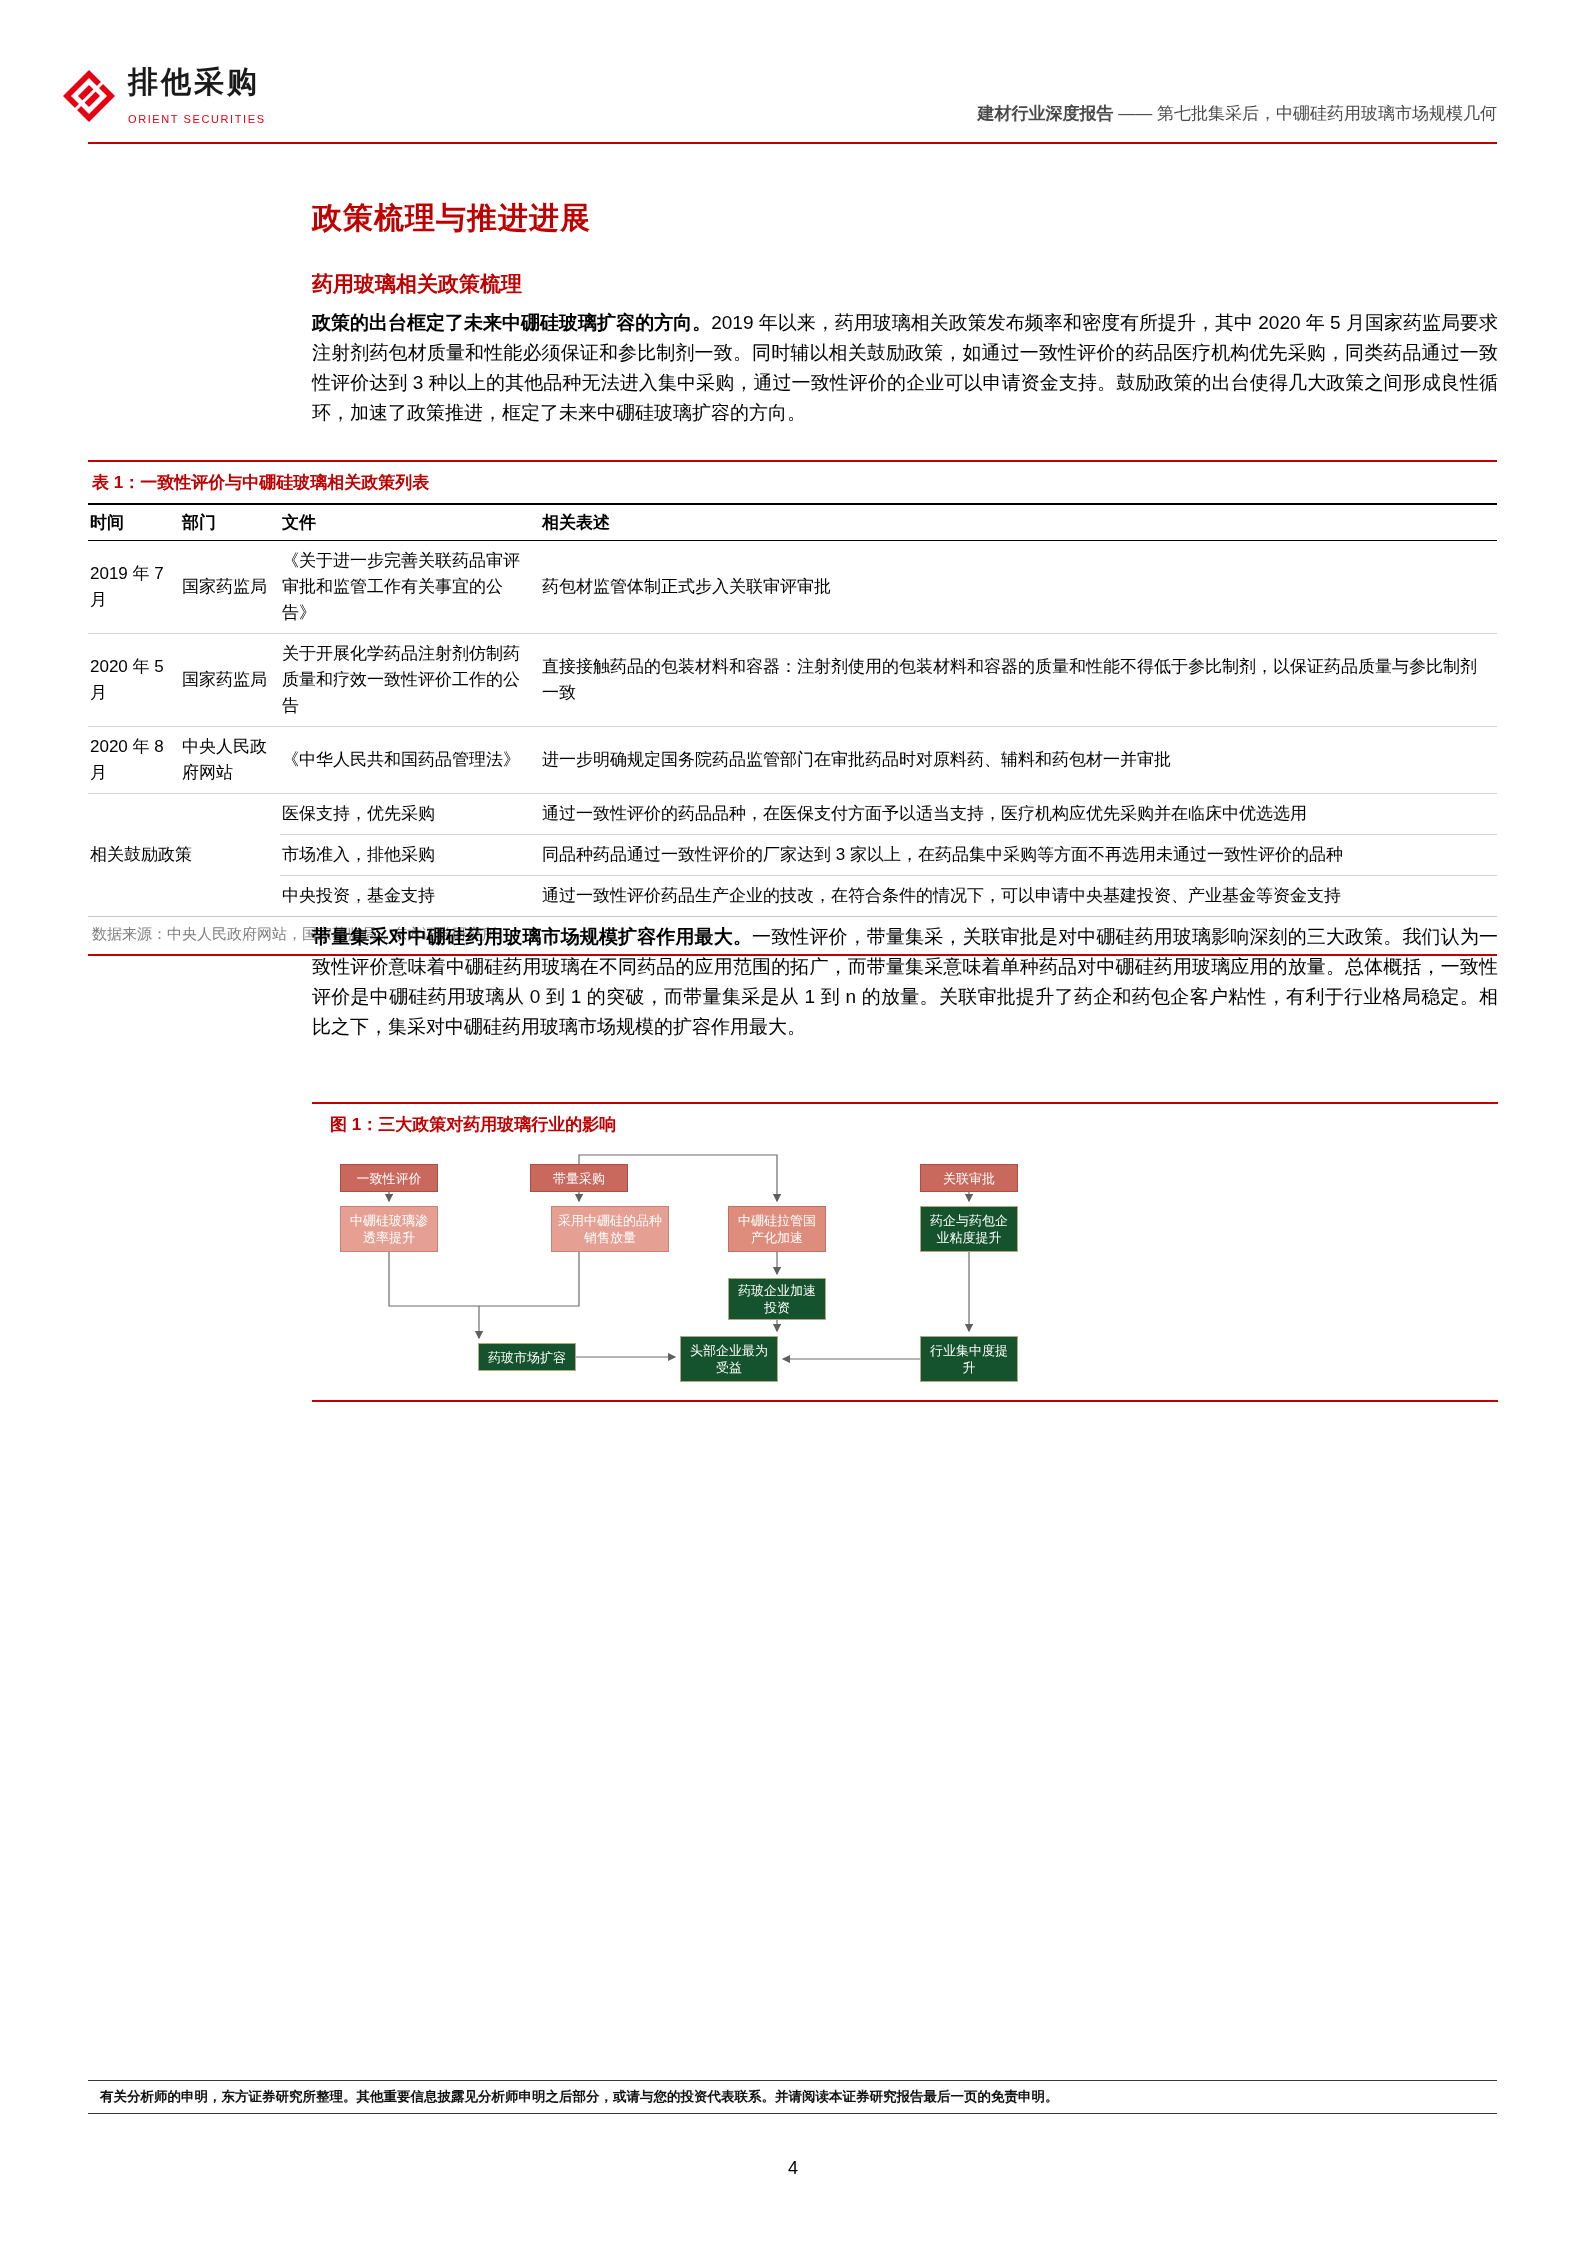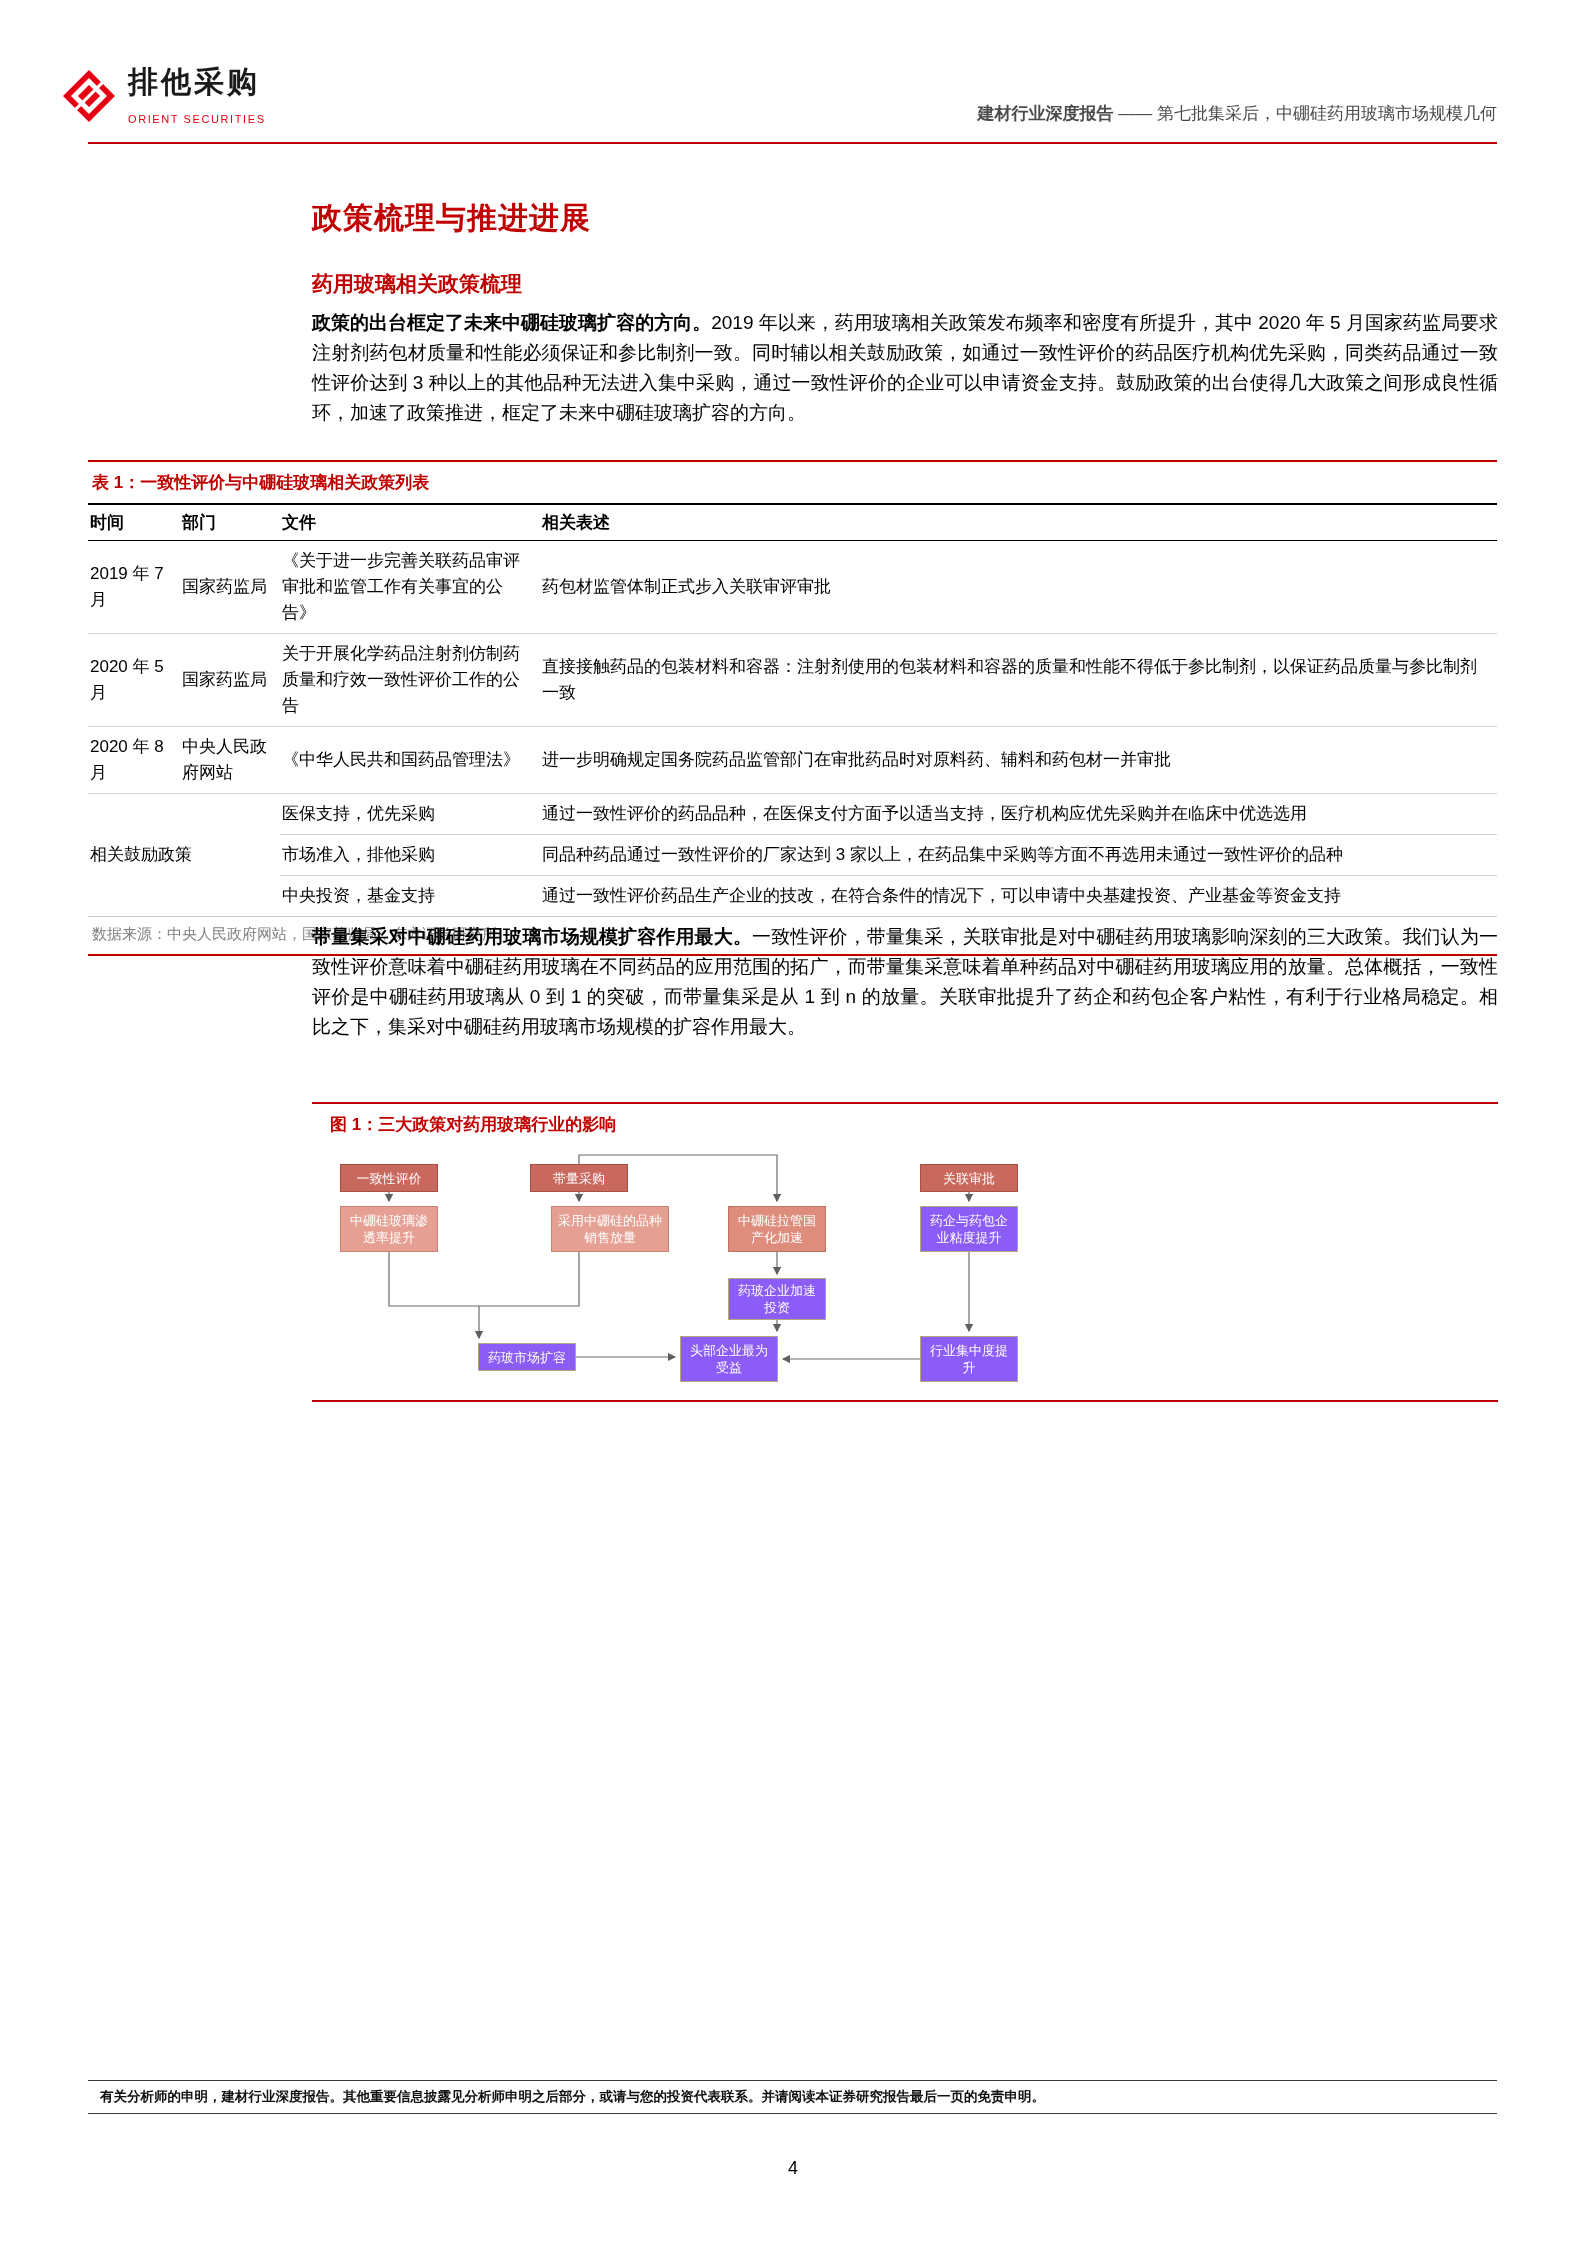--- a/index.html
+++ b/index.html
@@ -51,21 +51,21 @@
   .chart { position:relative; width:1186px; height:252px; margin-top:6px; }
   .chart svg.wires { position:absolute; left:0; top:0; }
   .node {
     position:absolute; display:flex; align-items:center; justify-content:center;
     text-align:center; color:#ffffff; font-size:13px; line-height:17px;
     padding:2px 6px; border:1px solid rgba(0,0,0,0.18);
   }
   .node.red    { background:#c9685c; border-color:#a94f43; }
   .node.salmon { background:#e5a093; border-color:#c98375; }
   .node.salmon2{ background:#de8d7d; border-color:#bf7263; }
-  .node.tan    { background:#8b5cf6; border-color:#b3a97f; }
+  .node.tan    { background:#14532d; border-color:#b3a97f; }
   .figure-source { font-size:15px; color:#7f7f7f; padding:10px 0 10px 18px; }
 
   
   .footer-strip { left:88px; top:2080px; width:1409px; border-top:1.5px solid #3a3a3a; border-bottom:1.5px solid #3a3a3a; }
   .footer-text { font-size:13.5px; font-weight:bold; color:#111; padding:7px 0 7px 12px; }
   .page-number { left:0; top:2158px; width:1586px; text-align:center; font-size:18px; color:#000; }
 </style>
 </head>
 <body>
 
@@ -187,15 +187,15 @@
 
     <div class="node tan" style="left:118px; top:195px; width:98px; height:28px;margin-left:48px;">药玻市场扩容</div>
     <div class="node tan" style="left:368px; top:188px; width:98px; height:46px;">头部企业最为受益</div>
     <div class="node tan" style="left:608px; top:188px; width:98px; height:46px;">行业集中度提升</div>
   </div>
 
   <div class="rule-red-thin"></div>
 </div>
 
 <div class="abs footer-strip">
-  <div class="footer-text">有关分析师的申明，建材行业深度报告。其他重要信息披露见分析师申明之后部分，或请与您的投资代表联系。并请阅读本证券研究报告最后一页的免责申明。</div>
+  <div class="footer-text">有关分析师的申明，东方证券研究所整理。其他重要信息披露见分析师申明之后部分，或请与您的投资代表联系。并请阅读本证券研究报告最后一页的免责申明。</div>
 </div>
 <div class="abs page-number">4</div>
 
 </body></html>

